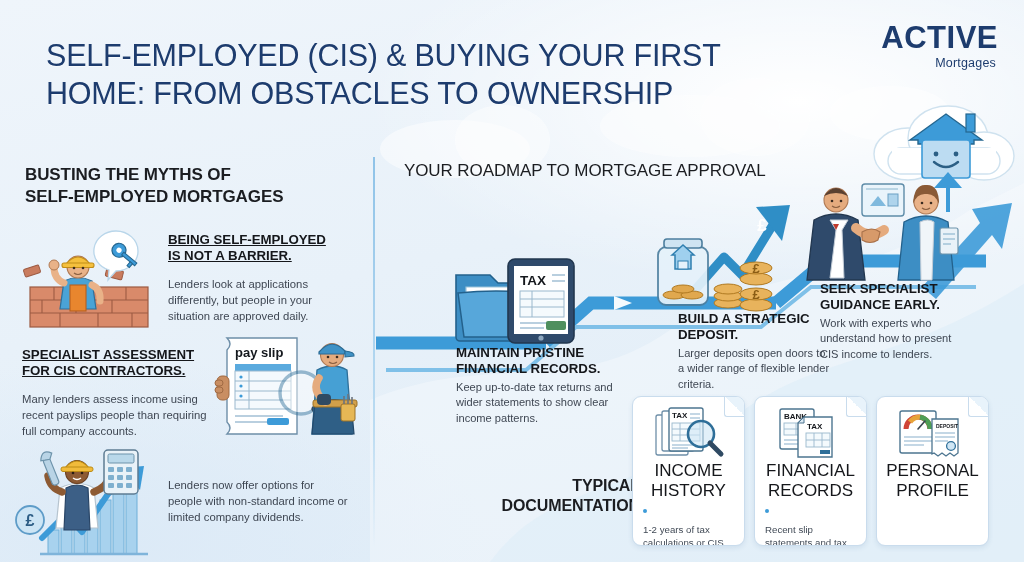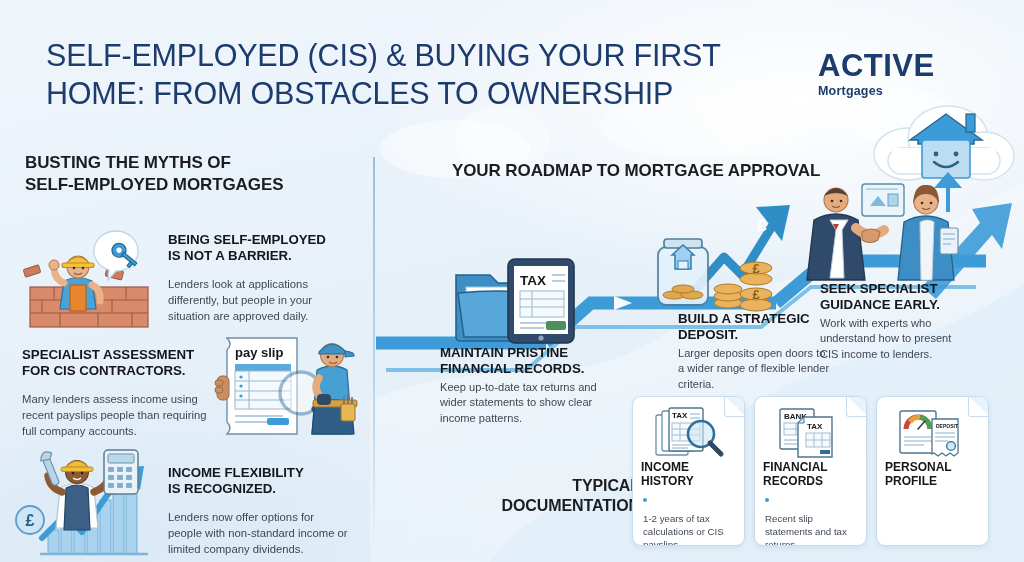--- a/index.html
+++ b/index.html
@@ -17,54 +17,54 @@
   }
   
   .cloudblob{position:absolute;background:#ffffff;border-radius:50%;opacity:.55;filter:blur(0.3px);}
   
   .header{position:absolute;left:30px;top:20px;width:790px;}
   .title{
     font-size:30.5px;line-height:1.26;font-weight:normal;color:#1d3c6e;
     letter-spacing:-0.2px;text-transform:uppercase;margin:16px;
     text-shadow:0 1px 0 rgba(255,255,255,.6);
   }
-  .logo{position:absolute;right:26px;top:22px;text-align:left;width:180px;margin-top:28px;}
+  .logo{position:absolute;right:26px;top:22px;text-align:right;width:180px;}
   .logo-word{font-size:31px;font-weight:bold;color:#1d3c6e;letter-spacing:0.5px;line-height:1;}
-  .logo-sub{font-size:12.5px;color:#1d3c6e;font-weight:bold;letter-spacing:.2px;margin-top:3px;margin-right:2px;}
+  .logo-sub{font-size:12.5px;color:#1d3c6e;font-weight:normal;letter-spacing:.2px;margin-top:3px;margin-right:2px;}
   
   .sec-head{
     font-size:17px;line-height:1.27;font-weight:bold;color:#1b1d21;
     text-transform:uppercase;letter-spacing:-0.1px;
   }
   .divider{position:absolute;left:373px;top:157px;width:2px;height:390px;
     background:linear-gradient(to bottom,#8fc3e8,#bcdcf2 70%,rgba(188,220,242,0));}
   
-  .left{position:absolute;left:25px;top:152px;width:340px;}
+  .left{position:absolute;left:25px;top:164px;width:340px;}
   .myth{position:relative;}
-  .myth-title{font-size:13.3px;font-weight:bold;color:#15171b;line-height:1.2;text-transform:uppercase;letter-spacing:-0.05px;}
+  .myth-title{font-size:13.3px;font-weight:bold;color:#15171b;line-height:1.2;text-transform:uppercase;letter-spacing:-0.05px;text-decoration:underline;}
   .myth-body{font-size:11.3px;color:#3f4753;line-height:1.42;margin-top:12px;}
   
-  .right-head{position:absolute;left:404px;top:161px;font-size:17px;font-weight:bold;color:#1b1d21;text-transform:uppercase;letter-spacing:-0.1px;margin-left:48px;}
+  .right-head{position:absolute;left:404px;top:161px;font-size:17px;font-weight:normal;color:#1b1d21;text-transform:uppercase;letter-spacing:-0.1px;}
   .step{position:absolute;}
   .step-title{font-size:13.3px;font-weight:bold;color:#15171b;line-height:1.2;text-transform:uppercase;letter-spacing:-0.05px;}
   .step-body{font-size:11.1px;color:#3f4753;line-height:1.4;margin-top:3px;}
   
   .doc-label{position:absolute;left:455px;top:476px;width:185px;text-align:right;
     font-size:16px;font-weight:bold;color:#1b1d21;line-height:1.26;text-transform:uppercase;letter-spacing:-0.1px;}
   .cards{position:absolute;left:632px;top:396px;display:flex;gap:9px;}
   .card{
     width:113px;height:150px;background:#fff;border:1.4px solid #c9dced;
     border-radius:9px;box-shadow:0 2px 5px rgba(40,90,140,.10);
     position:relative;padding:8px 8px 0;box-sizing:border-box;overflow:hidden;
   }
   .card:after{content:"";position:absolute;right:-1px;top:-1px;width:20px;height:20px;
     background:linear-gradient(225deg,#e8f3fb 0 50%, transparent 50%);
     border-left:1.2px solid #c9dced;border-bottom:1.2px solid #c9dced;border-bottom-left-radius:3px;}
   .card-ill{height:56px;display:flex;align-items:center;justify-content:center;}
-  .card-title{font-size:12px;font-weight:bold;color:#15171b;text-align:left;line-height:1.16;text-transform:uppercase;}
+  .card-title{font-size:17px;font-weight:normal;color:#15171b;text-align:center;line-height:1.16;text-transform:uppercase;}
   .card-bullet{display:flex;gap:10px;margin-top:4px;padding:0 2px;flex-direction:column;}
   .dot{width:4px;height:4px;border-radius:50%;background:#3d9bd8;margin-top:5px;flex:0 0 auto;}
   .card-text{font-size:9.7px;color:#414a56;line-height:1.34;}
   svg{display:block;overflow:visible;}
 </style>
 </head>
 <body>
 
 <div class="stage">
 
@@ -278,24 +278,20 @@
             <rect x="118" y="27" width="6" height="5" rx="1"></rect>
           <rect x="100" y="35" width="6" height="5" rx="1"></rect>
             <rect x="109" y="35" width="6" height="5" rx="1"></rect>
             <rect x="118" y="35" width="6" height="5" rx="1"></rect>
         </g>
       </g>
     </g>
   </svg>
 
   <div class="myth" style="position:absolute;left:168px;top:465px;width:180px;">
-    <div class="myth-title">
-      <span>INCOME FLEXIBILITY</span><br>
-      <span>IS RECOGNIZED.</span>
-    </div>
     <div class="myth-body">Lenders now offer options for people with non-standard income or limited company dividends.</div>
   </div>
 
   <div class="right-head">YOUR ROADMAP TO MORTGAGE APPROVAL</div>
 
   <svg style="position:absolute;left:376px;top:195px;" width="648" height="260" viewBox="0 0 648 260">
     <g fill="none" stroke="#3d9bd8" stroke-width="13" stroke-linecap="butt">
       <path d="M0 148 L170 148"></path>
       <path d="M170 148 L215 108 L400 108"></path>
       <path d="M400 108 L450 66 L610 66"></path>
@@ -358,21 +354,21 @@
       </g>
       <g stroke="#b9cfdf" stroke-width="2">
           <line x1="68" y1="70" x2="104" y2="70"></line>
           <line x1="68" y1="75" x2="92" y2="75"></line>
         </g>
       <rect x="94" y="68" width="20" height="9" rx="2" fill="#4f8f5e"></rect>
       <circle cx="89" cy="85" r="2.6" fill="#8ea7bf"></circle>
     </g>
   </svg>
 
-  <div class="step" style="left:440px;top:345px;width:178px;">
+  <div class="step" style="left:456px;top:345px;width:178px;">
     <div class="step-title">
       <span>MAINTAIN PRISTINE</span><br>
       <span>FINANCIAL RECORDS.</span>
     </div>
     <div class="step-body">Keep up-to-date tax returns and wider statements to show clear income patterns.</div>
   </div>
 
   <svg style="position:absolute;left:650px;top:195px;" width="165" height="118" viewBox="0 0 165 118">
 
     <path d="M44 96 L74 62 L92 80 L124 28" fill="none" stroke="#2f8ec6" stroke-width="9" stroke-linejoin="round" stroke-linecap="round"></path>

